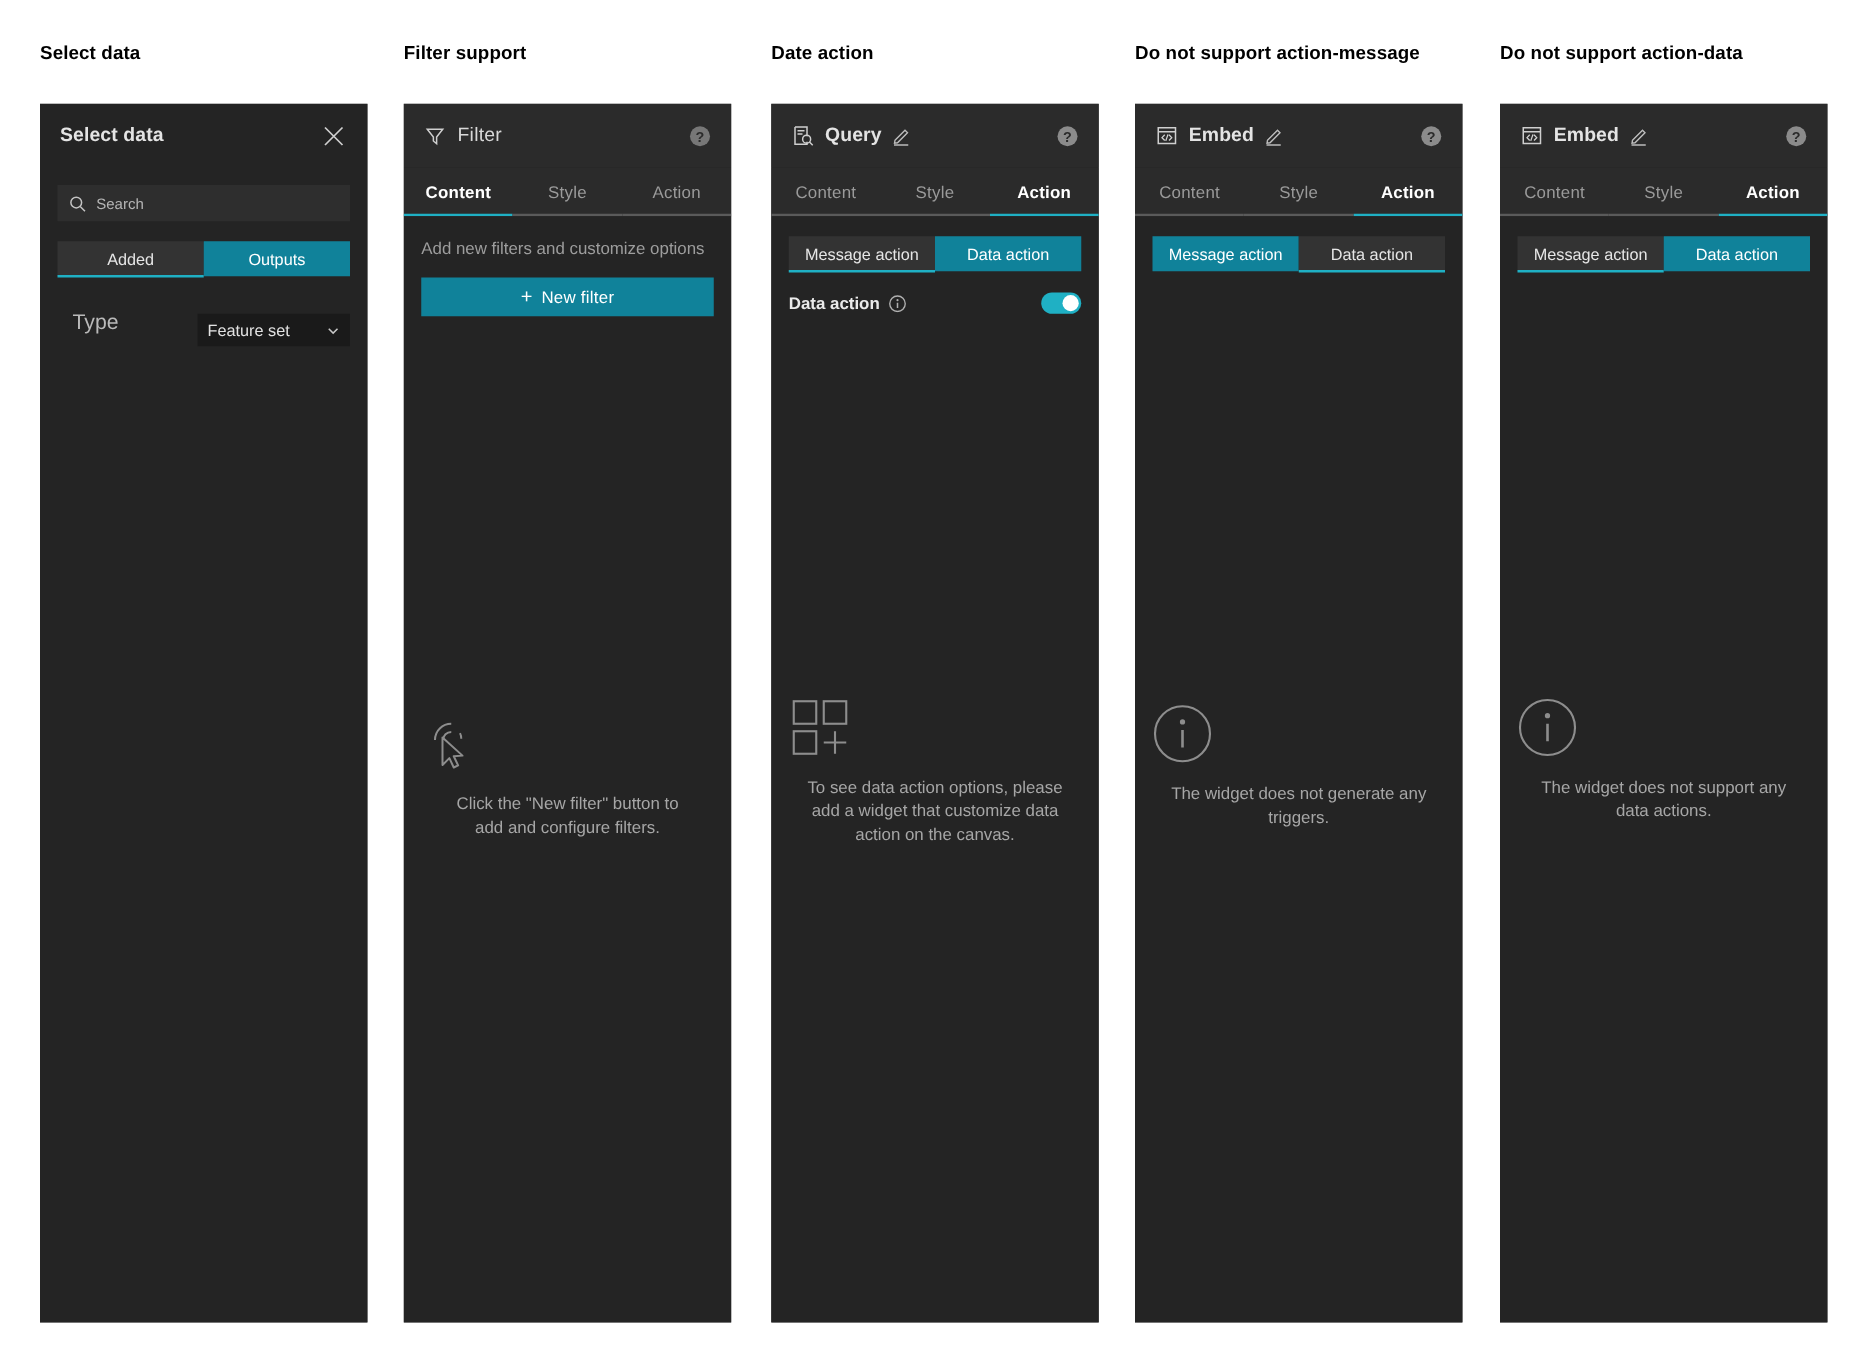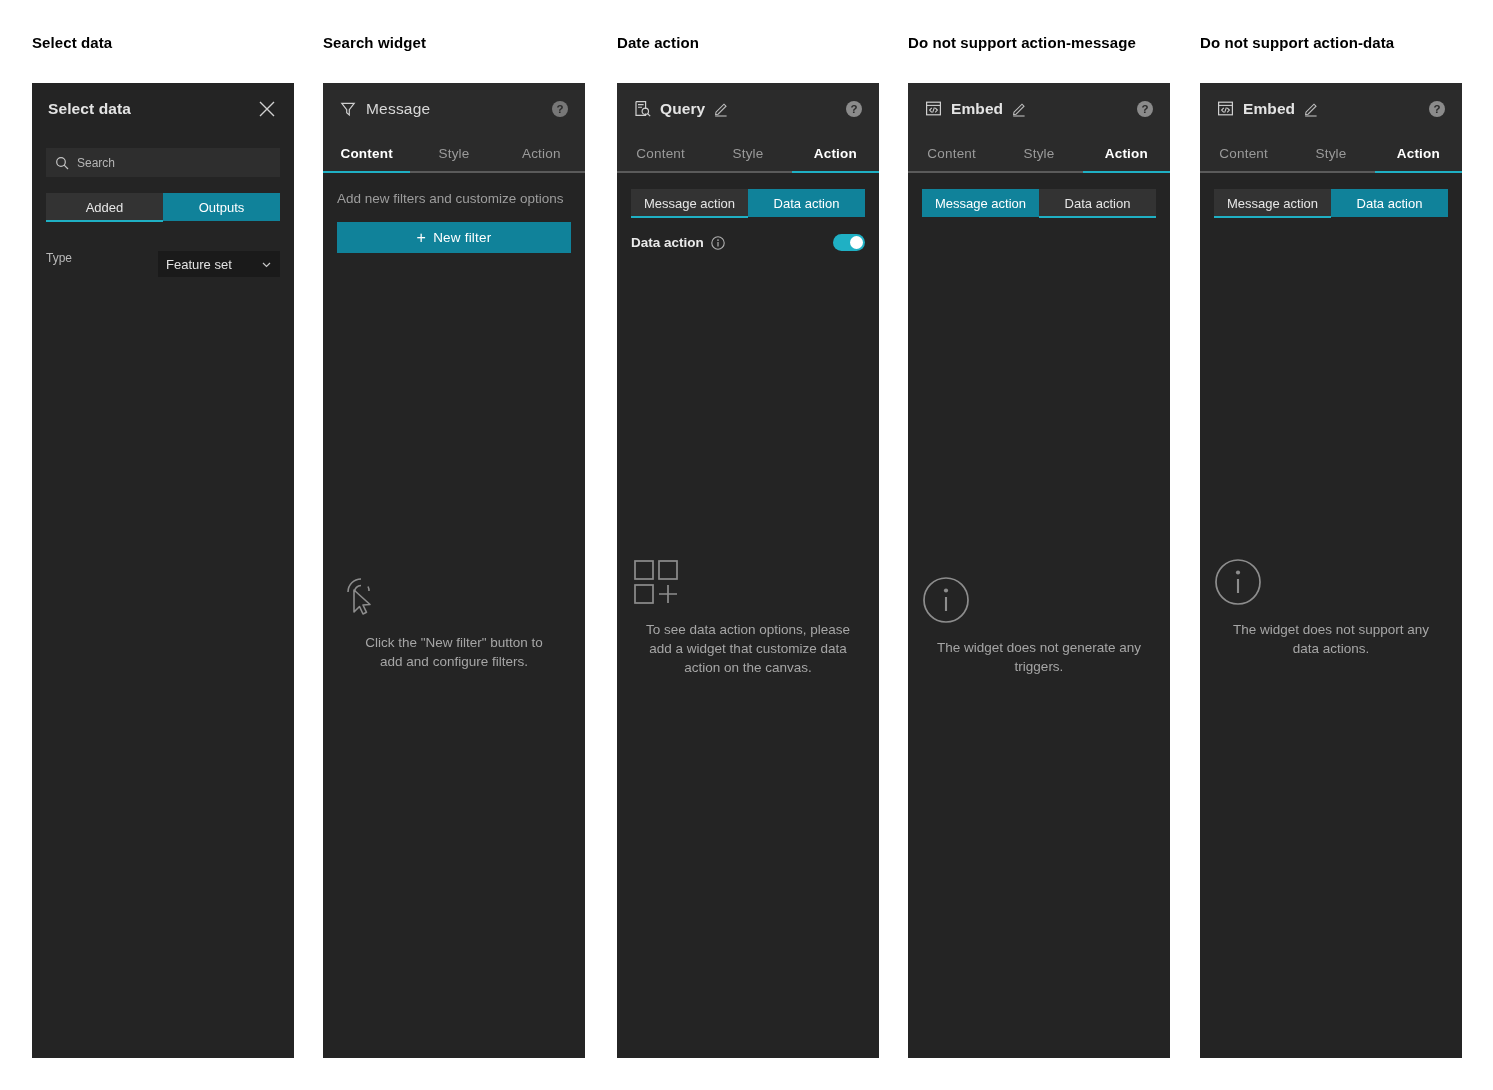--- a/index.html
+++ b/index.html
@@ -182,23 +182,24 @@
     background: #1fb0c4;
   }
 
   
   .form-row {
     display: flex;
     align-items: center;
     margin-top: 18px;
   }
   .form-label {
-    font-size: 12px;
+    font-size: 17px;
     color: #b9b9b9;
     flex: 0 0 auto;
+    margin-left: 12px;
   }
   .select {
     margin-left: auto;
     width: 122px;
     height: 26px;
     background: #1a1a1a;
     display: flex;
     align-items: center;
     padding: 0 8px;
     box-sizing: border-box;
@@ -336,31 +337,31 @@
         </div>
 
 
       </div>
 
 
     </div>
   </div>
 
   <div class="col" style="left:323px;">
-    <div class="col-title">Search widget</div>
+    <div class="col-title">Filter support</div>
 
     <div class="panel">
 
       <div class="panel-head">
         <span class="head-icon">
           <svg width="16" height="16" viewBox="0 0 16 16">
               <path d="M1.8 2.3 L14.2 2.3 L9.3 8.6 L9.3 14 L6.7 11.8 L6.7 8.6 Z" stroke="#cfcfcf" stroke-width="1.2" fill="none"></path>
             </svg>
         </span>
-        <span class="head-title">Message</span>
+        <span class="head-title">Filter</span>
         <span class="head-spacer"></span>
         <span class="head-help">
           <svg width="18" height="18" viewBox="0 0 18 18">
               <circle cx="9" cy="9" r="8" fill="#777777"></circle>
               <text x="9" y="13.3" font-family="Liberation Sans, sans-serif" font-size="11.5" font-weight="bold" fill="#2b2b2b" text-anchor="middle">?</text>
             </svg>
         </span>
       </div>
 
       <div class="tabs">
@@ -505,21 +506,21 @@
         <div class="tab active">Action</div>
       </div>
 
       <div class="panel-body">
 
         <div class="seg">
           <div class="seg-btn on">Message action</div>
           <div class="seg-btn under">Data action</div>
         </div>
 
-        <div class="empty" style="top:403px;">
+        <div class="empty" style="top:390px;">
           <span class="glyph">
             <svg width="48" height="48" viewBox="0 0 48 48">
               <circle cx="24" cy="24" r="22" stroke="#8d8d8d" stroke-width="1.7" fill="none"></circle>
               <circle cx="24" cy="14.5" r="2.1" fill="#8d8d8d"></circle>
               <path d="M24 21 L24 35" stroke="#8d8d8d" stroke-width="2.1"></path>
             </svg>
           </span>
           <div class="msg">The widget does not generate any</div>
           <div class="msg">triggers.</div>
         </div>

